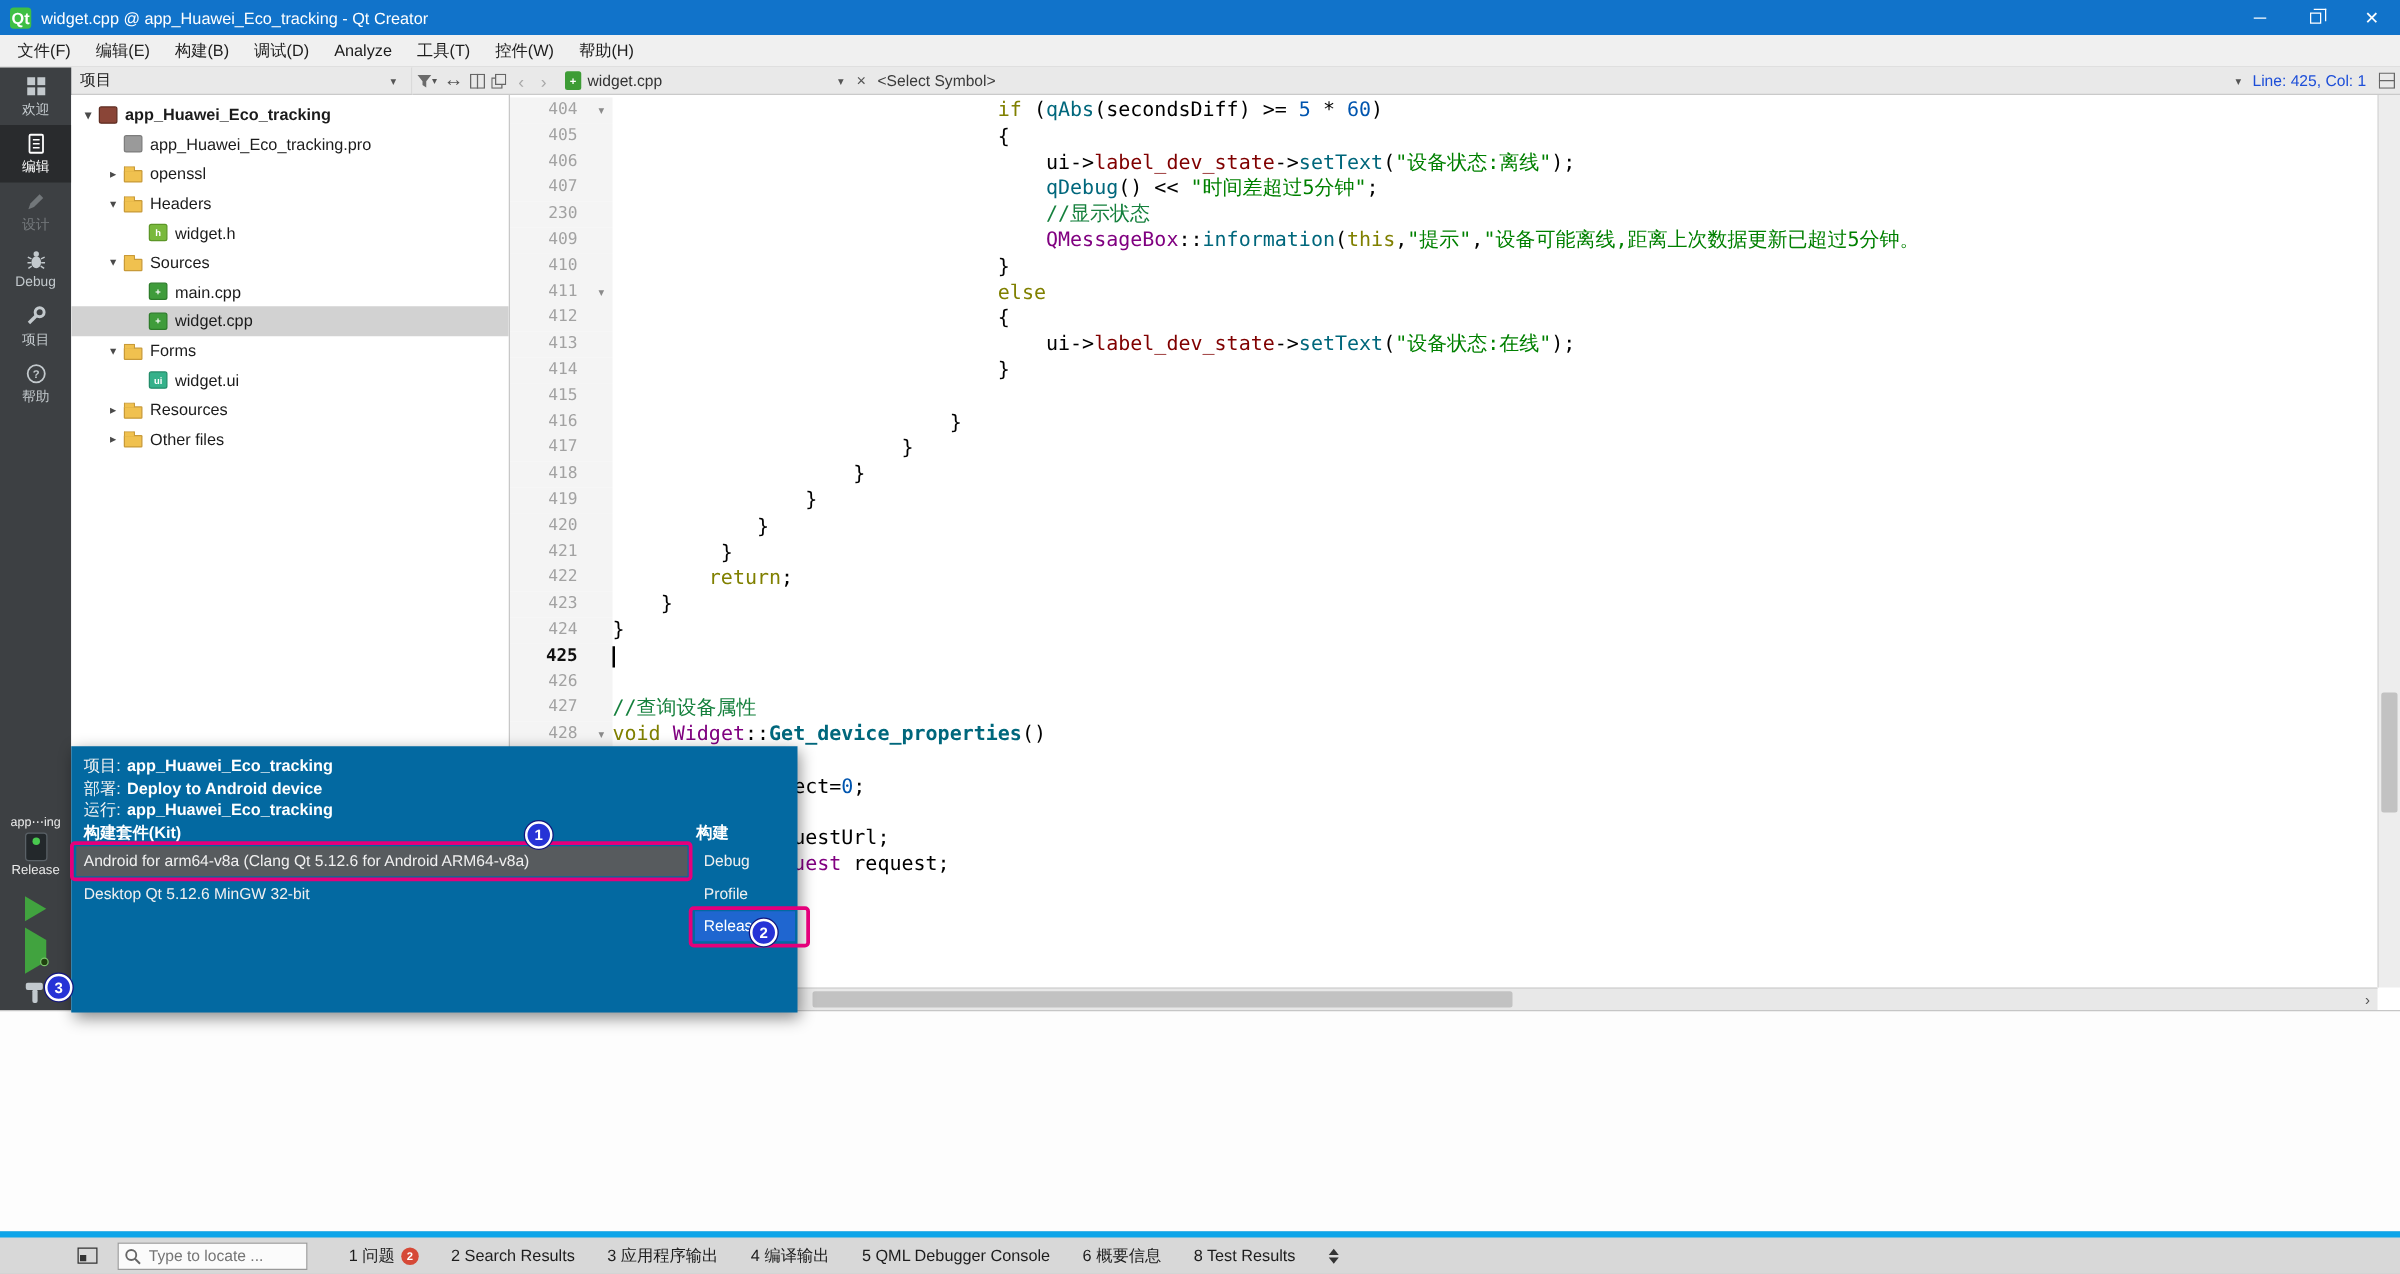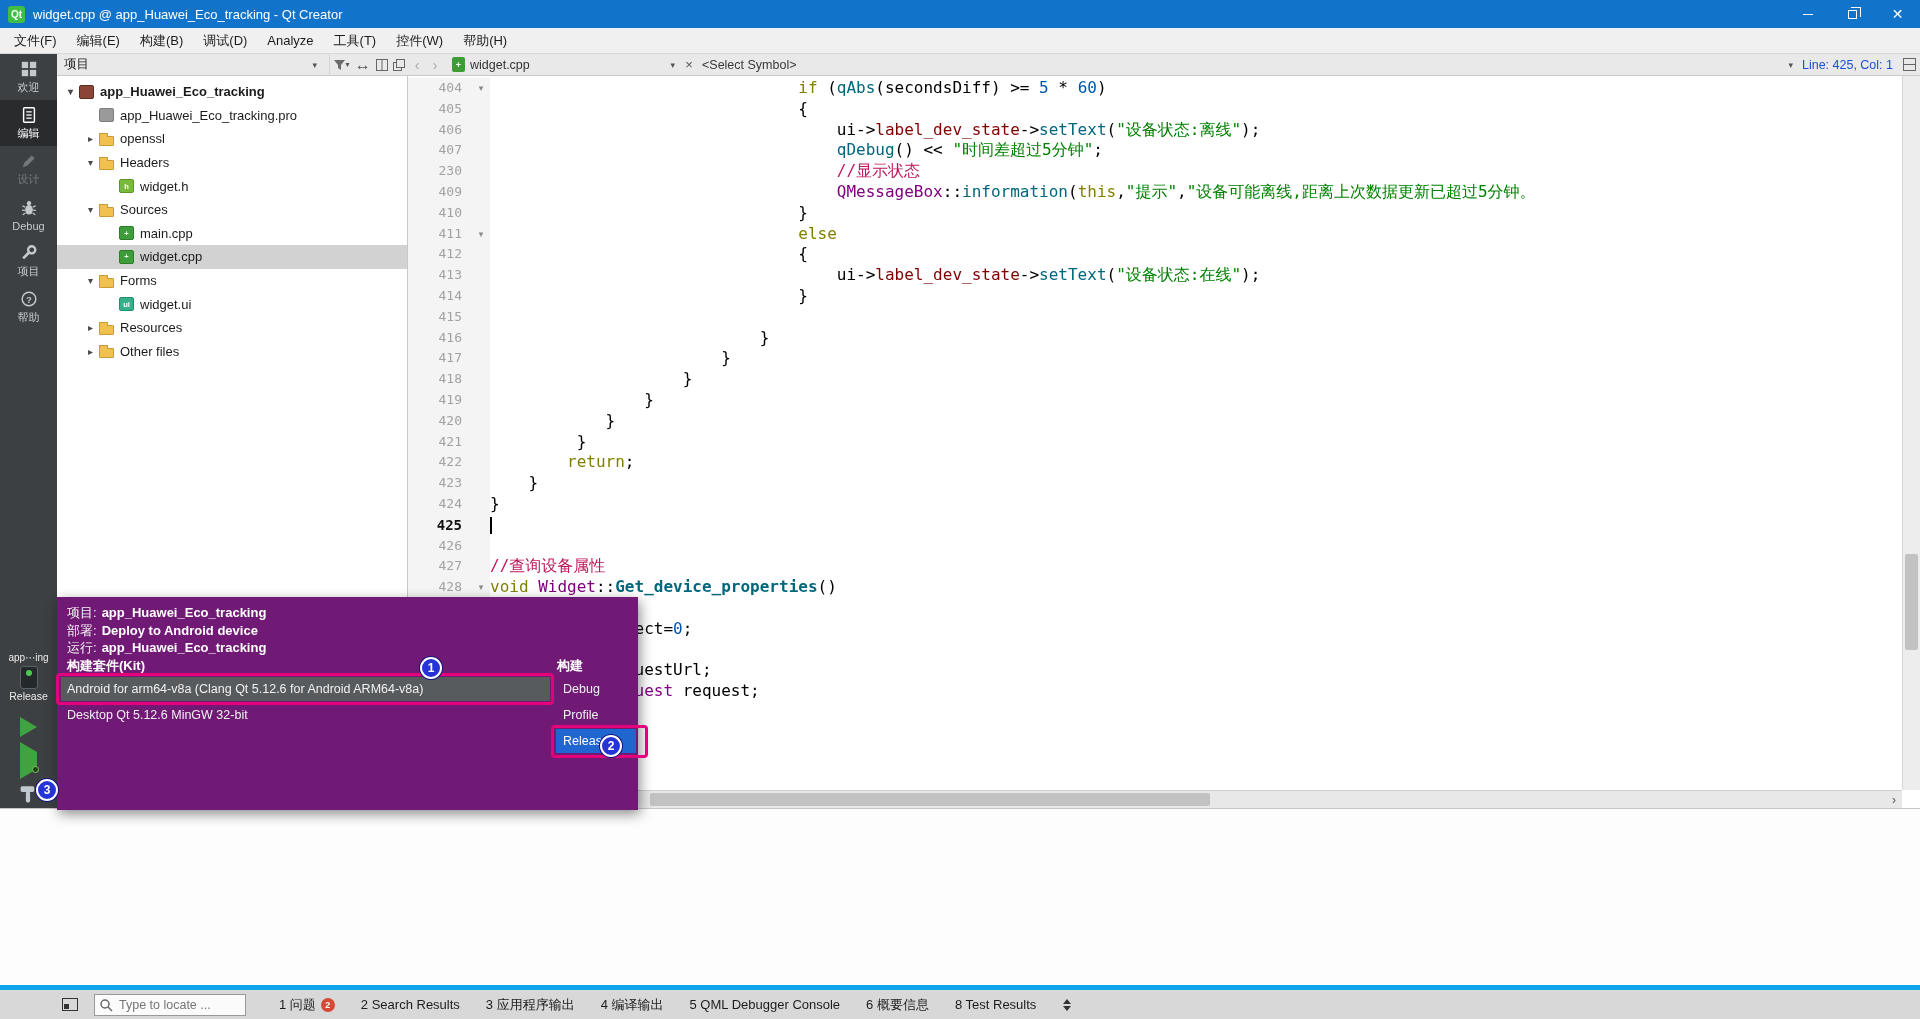--- a/index.html
+++ b/index.html
@@ -2,21 +2,21 @@
 <html><head>
 <meta charset="utf-8">
 <style>
   *{box-sizing:border-box;margin:0;padding:0}
   body{background:#777;font-family:"Liberation Sans",sans-serif}
   #root{position:relative;width:1920px;height:1019px;background:#fff;overflow:hidden}
   .abs{position:absolute}
 
   
   .titlebar{left:0;top:0;width:1920px;height:28px;background:#1173ca;display:flex;align-items:center;color:#fff;font-size:13px}
-  .app-ico{width:17px;height:17px;margin:0 8px;background:#3fbf45;border-radius:3px;color:#fff;font-size:10px;font-weight:bold;display:flex;align-items:center;justify-content:center;flex:none}
+  .app-ico{width:17px;height:17px;margin:0 8px;background:#3fbf45;border-radius:3px;color:#fff;font-size:13px;font-weight:bold;display:flex;align-items:center;justify-content:center;flex:none}
   .tb-spacer{flex:1}
   .tb-btn{width:45px;height:28px;display:flex;align-items:center;justify-content:center;color:#fff;font-size:14px}
   .min-glyph{display:inline-block;width:10px;border-bottom:1px solid #fff}
   .restore-glyph{display:inline-block;width:9px;height:9px;border:1px solid #fff;position:relative}
   .restore-glyph::before{content:"";position:absolute;top:-4px;left:2px;width:9px;height:9px;border-top:1px solid #fff;border-right:1px solid #fff}
 
   
   .menubar{left:0;top:28px;width:1920px;height:26px;background:#f0f0f0;border-bottom:1px solid #d9d9d9;display:flex;align-items:center;padding-left:4px;font-size:13px;color:#1c1c1c}
   .menu-item{padding:0 10px;line-height:25px}
 
@@ -68,35 +68,35 @@
   .ti-ui{background:#35b18a;border:1px solid #238c6a}
 
   
   .editor{left:408px;top:76px;width:1494px;height:714px;background:#fff;overflow:hidden;padding-top:2px}
   .code-row{display:flex;height:20.8px}
   .gnum{width:64px;background:#f4f4f4;color:#a2a2a2;font:13px/20.8px "DejaVu Sans Mono",monospace;text-align:right;padding-right:10px;flex:none}
   .gnum.cur{color:#111;font-weight:bold;font-size:14px}
   .gfold{width:18px;background:#f4f4f4;color:#8a8a8a;font-size:9px;line-height:20.8px;text-align:center;flex:none}
   .ctext{white-space:pre;font:16px/20.8px "DejaVu Sans Mono",monospace;color:#000}
   .c-pl{color:#000}.c-kw{color:#808000}.c-num{color:#0055af}.c-str{color:#008000}
-  .c-cmt{color:#be185d}.c-type{color:#800080}.c-field{color:#800000}
+  .c-cmt{color:#15803d}.c-type{color:#800080}.c-field{color:#800000}
   .c-fn{color:#00677c}.c-fndef{color:#00677c;font-weight:bold}
   .caret{left:490px;top:517px;width:1.5px;height:17px;background:#000}
 
   
   .hscroll{left:408px;top:790px;width:1494px;height:18px;background:#e8e8e8;border-top:1px solid #cfcfcf}
   .hthumb{position:absolute;left:242px;top:2px;width:560px;height:13px;background:#c2c2c2;border-radius:2px}
   .harrow{position:absolute;top:0;width:16px;height:17px;color:#555;font-size:12px;display:flex;align-items:center;justify-content:center}
   .vscroll{left:1902px;top:76px;width:18px;height:714px;background:#ededed;border-left:1px solid #d6d6d6}
   .vthumb{position:absolute;left:2px;top:478px;width:13px;height:96px;background:#c2c2c2;border-radius:2px}
 
   .outputpane{left:0;top:808px;width:1920px;height:177px;background:#fdfdfd;border-top:1px solid #c6c6c6}
 
   
-  .popup{left:57px;top:597px;width:581px;height:213px;background:#701a75;box-shadow:2px 4px 12px rgba(0,0,0,.45);z-index:40;color:#fff}
+  .popup{left:57px;top:597px;width:581px;height:213px;background:#0369a1;box-shadow:2px 4px 12px rgba(0,0,0,.45);z-index:40;color:#fff}
   .pinfo{position:absolute;left:10px;top:7px;font-size:13px;line-height:17.5px}
   .pinfo-label{color:#f2f2f2}
   .pinfo-value{font-weight:bold;margin-left:5px;color:#fff}
   .kit-header{position:absolute;left:10px;top:60px;font-size:13px;font-weight:bold}
   .kit-list{position:absolute;left:4px;top:80px;width:489px}
   .kit-row{height:24px;line-height:24px;padding-left:6px;font-size:12.5px;color:#f0f0f0;margin-bottom:2px;white-space:nowrap;overflow:hidden}
   .kit-row.sel{background:#575b5e}
   .build-header{position:absolute;left:500px;top:60px;font-size:13px;font-weight:bold}
   .build-list{position:absolute;left:499px;top:80px;width:80px}
   .build-row{height:24px;line-height:24px;padding-left:7px;font-size:12.5px;color:#f0f0f0;margin-bottom:2px}

